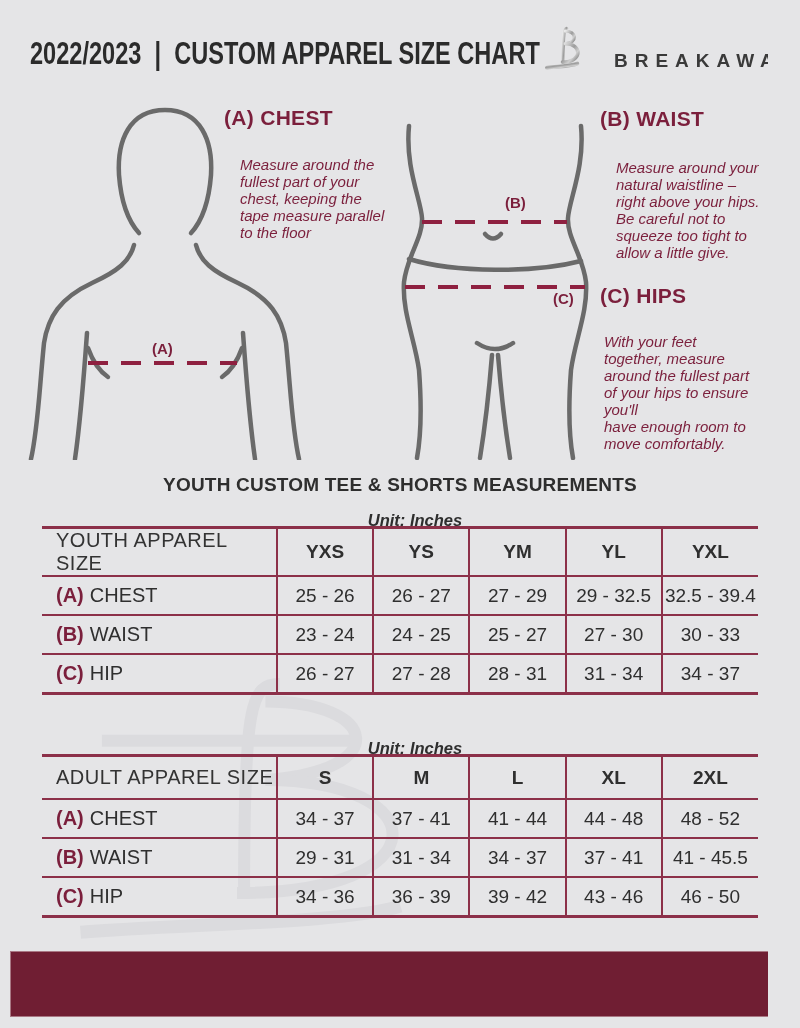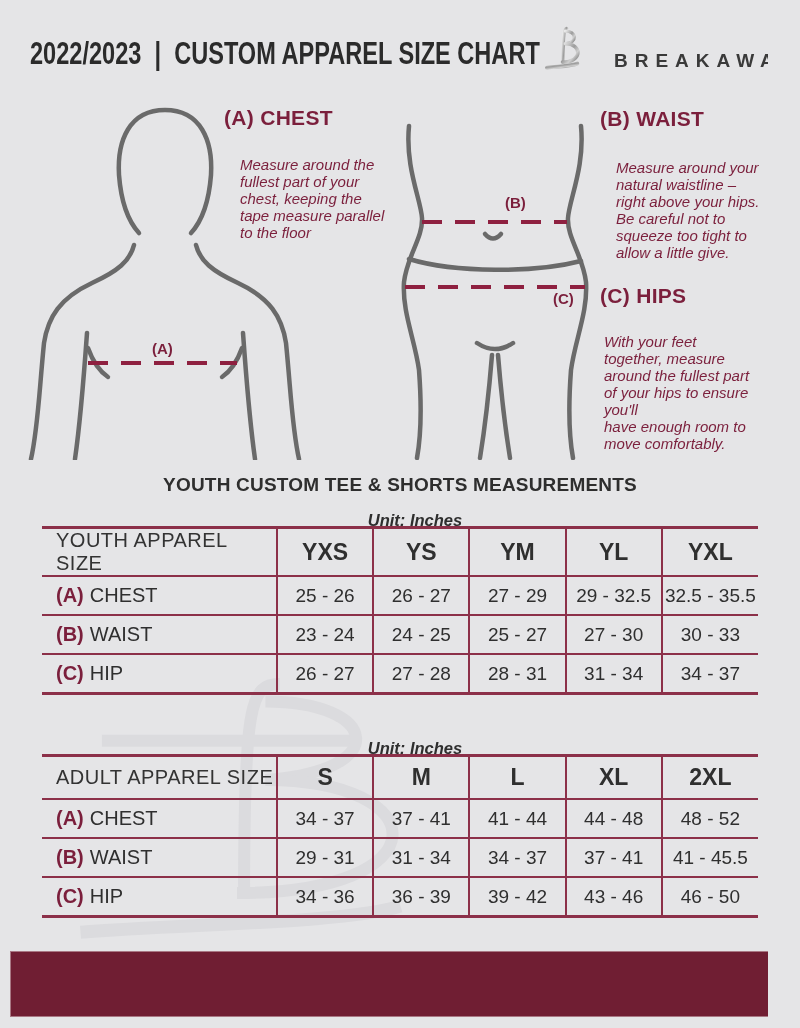--- a/index.html
+++ b/index.html
@@ -23,21 +23,21 @@
   .sec-heading { position:absolute; margin:0; font-size:21px; font-weight:700; letter-spacing:0.3px; color:#7b1f3c; white-space:nowrap; }
   .sec-text { position:absolute; margin:16px; font-size:15px; line-height:17px; font-style:italic; color:#7b1f3c; white-space:pre-line; }
   
   .tbl-title { position:absolute; left:0; width:800px; margin:0; text-align:center; font-size:19px; font-weight:700; color:#2e2e2e; letter-spacing:0.2px; }
   .tbl-unit  { position:absolute; left:0; width:800px; margin:15px; text-align:center; font-size:16.5px; font-weight:700; font-style:italic; color:#2e2e2e; }
   .size-table {
     position:absolute; left:42px; width:716px; table-layout:fixed; border-collapse:collapse;
     border-top:3px solid #8c3049; border-bottom:3px solid #8c3049; z-index:2;
   }
   .size-table th, .size-table td { padding:0; }
-  .size-table thead th { height:41px; font-size:23px; font-weight:700; color:#2f2f2f; text-align:center; }
+  .size-table thead th { height:41px; font-size:19px; font-weight:700; color:#2f2f2f; text-align:center; }
   .size-table thead th.label-h { text-align:left; padding-left:14px; font-weight:400; font-size:20px; letter-spacing:0.5px; color:#333; }
   .size-table tbody tr { border-top:2px solid #8c3049; }
   .size-table th + th, .size-table td + td { border-left:2px solid #8c3049; }
   .size-table tbody td { height:37px; font-size:19px; color:#2f2f2f; text-align:center; }
   .size-table td.row-label { text-align:left; padding-left:14px; font-size:20px; color:#2f2f2f; }
   .size-table .marker { color:#7b1f3c; font-weight:700; margin-right:6px; }
   #youth-table { top:526px; }
   #adult-table { top:754px; }
   #youth-title { top:474px; } #youth-unit { top:496px; }
   #adult-title { top:702px; } #adult-unit { top:724px; }
@@ -156,21 +156,21 @@
         <th>YXL</th>
       </tr>
     </thead>
     <tbody>
       <tr>
         <td class="row-label"><span class="marker">(A)</span><span>CHEST</span></td>
         <td>25 - 26</td>
         <td>26 - 27</td>
         <td>27 - 29</td>
         <td>29 - 32.5</td>
-        <td>32.5 - 35.5</td>
+        <td>32.5 - 39.4</td>
       </tr>
       <tr>
         <td class="row-label"><span class="marker">(B)</span><span>WAIST</span></td>
         <td>23 - 24</td>
         <td>24 - 25</td>
         <td>25 - 27</td>
         <td>27 - 30</td>
         <td>30 - 33</td>
       </tr>
       <tr>

